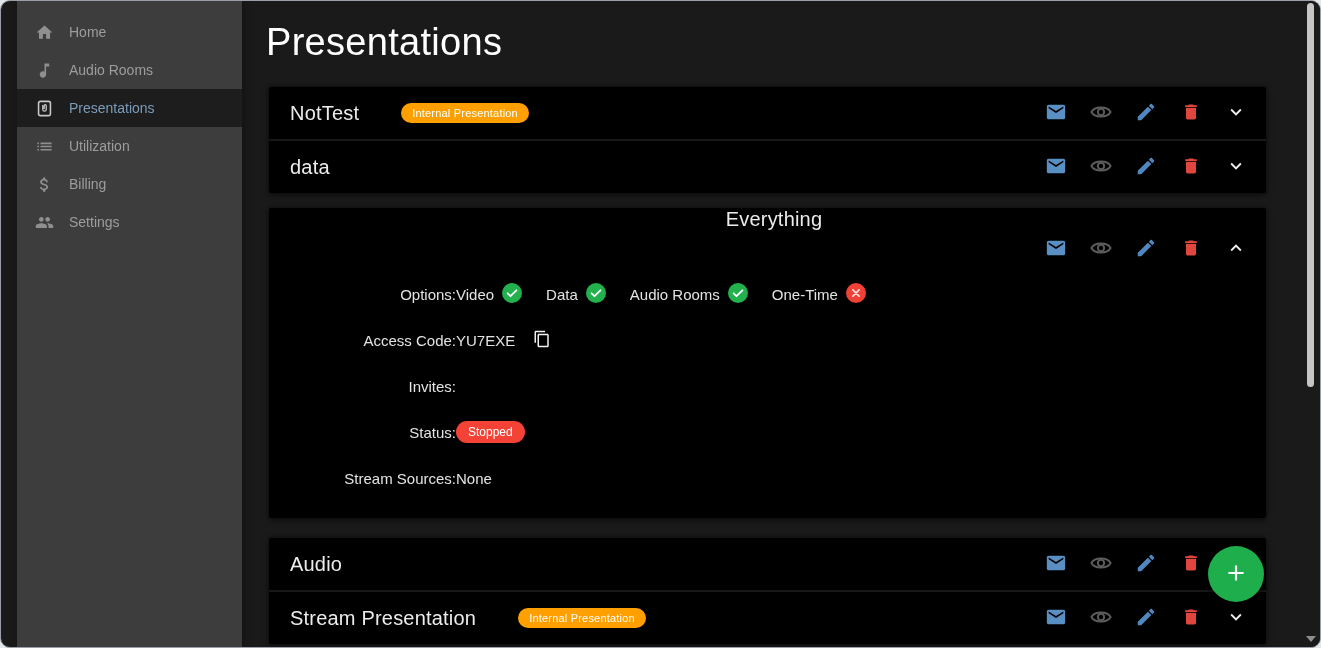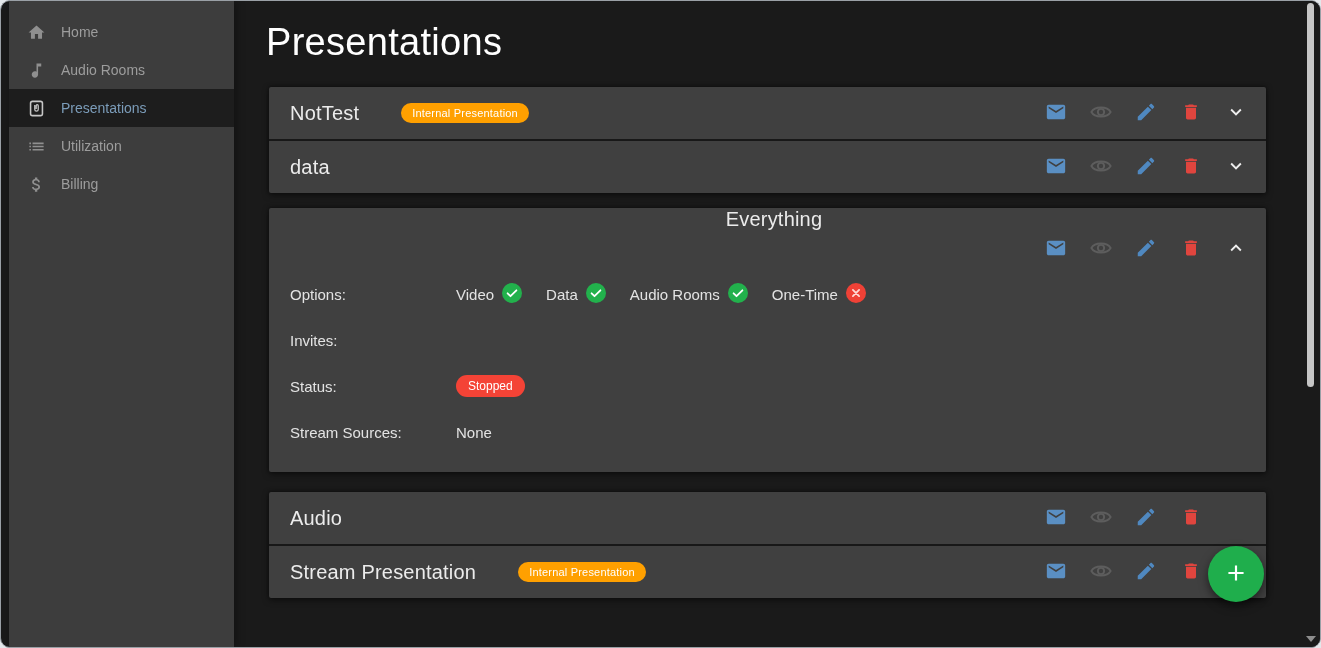--- a/index.html
+++ b/index.html
@@ -2,37 +2,37 @@
 <html><head>
 <meta charset="utf-8">
 <style>
   html,body { margin:0; padding:0; background:#e4e7ea; font-family:"Liberation Sans", sans-serif; }
   .window {
     position:relative; width:1321px; height:648px; box-sizing:border-box;
     background:#1a1a1a; border:1px solid #9aa0a6; border-radius:10px; overflow:hidden;
   }
   
   .sidebar {
-    position:absolute; left:8px; top:0; bottom:0; width:225px;
+    position:absolute; left:16px; top:0; bottom:0; width:225px;
     background:#3d3d3d; padding-top:12px; z-index:3;
     box-shadow:2px 0 8px rgba(0,0,0,.35);
   }
   .side-item {
     height:38px; display:flex; align-items:center; gap:15px;
     padding:0 10px 0 17px; color:#9d9d9d; font-size:14px; cursor:pointer;
   }
   .side-item .sicon { width:20px; height:20px; display:flex; align-items:center; justify-content:center; color:#8f8f8f; flex:none; }
   .side-item .sicon svg { width:19px; height:19px; fill:currentColor; }
   .side-item.selected { background:#1d1d1d; color:#7b9cb9; }
   .side-item.selected .sicon { color:#c7c7c7; }
   
   .main { position:absolute; left:225px; top:0; right:0; bottom:0; background:#1a1a1a; overflow:hidden; }
   h1.page-title { margin:14px 0 18px 40px; font-size:38px; line-height:54px; font-weight:500; color:#ffffff; letter-spacing:.3px; }
   .cards { margin-left:43px; width:997px; }
-  .card { background:#404040; border-radius:2px; box-shadow:0 2px 6px rgba(0,0,0,.55), 0 -1px 3px rgba(0,0,0,.3); }
+  .card { background:#000000; border-radius:2px; box-shadow:0 2px 6px rgba(0,0,0,.55), 0 -1px 3px rgba(0,0,0,.3);text-align:right; }
   .card.group1 { margin-bottom:15px; }
   .card.expanded-card { margin-bottom:20px; }
   .prow { height:52px; display:flex; align-items:center; padding:0 8px 0 21px; }
   .prow + .prow { border-top:2px solid #181818; }
   .prow-title { font-size:20px; color:#ececec; font-weight:400; letter-spacing:.2px; }
   .exp-head { height:56px;flex-direction:column; }
   .badge {
     margin-left:42px; background:#ffa000; color:#ffffff; font-size:11px;
     padding:4px 11px; border-radius:11px; letter-spacing:.2px; white-space:nowrap;
   }
@@ -108,20 +108,28 @@
       <span>Utilization</span>
     </div>
     <div class="side-item">
       <span class="sicon">
         <svg viewBox="0 0 24 24">
             <path d="M11.8 10.9c-2.27-.59-3-1.2-3-2.15 0-1.09 1.01-1.85 2.7-1.85 1.78 0 2.44.85 2.5 2.1h2.21c-.07-1.72-1.12-3.3-3.21-3.81V3h-3v2.16c-1.94.42-3.5 1.68-3.5 3.61 0 2.31 1.91 3.46 4.7 4.13 2.5.6 3 1.48 3 2.41 0 .69-.49 1.79-2.7 1.79-2.06 0-2.87-.92-2.98-2.1h-2.2c.12 2.19 1.76 3.42 3.68 3.83V21h3v-2.15c1.95-.37 3.5-1.5 3.5-3.55 0-2.84-2.43-3.81-4.7-4.4z"></path>
           </svg>
       </span>
       <span>Billing</span>
     </div>
+    <div class="side-item">
+      <span class="sicon">
+        <svg viewBox="0 0 24 24">
+            <path d="M16 11c1.66 0 2.99-1.34 2.99-3S17.66 5 16 5s-3 1.34-3 3 1.34 3 3 3zm-8 0c1.66 0 2.99-1.34 2.99-3S9.66 5 8 5 5 6.34 5 8s1.34 3 3 3zm0 2c-2.33 0-7 1.17-7 3.5V19h14v-2.5c0-2.33-4.67-3.5-7-3.5zm8 0c-.29 0-.62.02-.97.05 1.16.84 1.97 1.97 1.97 3.45V19h6v-2.5c0-2.33-4.67-3.5-7-3.5z"></path>
+          </svg>
+      </span>
+      <span>Settings</span>
+    </div>
   </nav>
 
   <main class="main">
     <h1 class="page-title">Presentations</h1>
 
     <div class="cards">
 
       <section class="card group1">
         <div class="prow">
           <span class="prow-title">NotTest</span>
@@ -248,20 +256,31 @@
               <span class="opt">
                 <span class="opt-label">One-Time</span>
                 <span><svg viewBox="0 0 20 20">
                       <circle cx="10" cy="10" r="10" fill="#ef4136"></circle>
                       <path d="M6.9 6.9l6.2 6.2M13.1 6.9l-6.2 6.2" stroke="#ffd9d6" stroke-width="1.8" stroke-linecap="round"></path>
                     </svg></span>
               </span>
             </span>
           </div>
           <div class="drow">
+            <span class="dlabel">Access Code:</span>
+            <span class="dvalue">
+              <span>YU7EXE</span>
+              <button class="copy-btn">
+                  <span><svg viewBox="0 0 24 24">
+                      <path d="M16 1H4c-1.1 0-2 .9-2 2v14h2V3h12V1zm3 4H8c-1.1 0-2 .9-2 2v14c0 1.1.9 2 2 2h11c1.1 0 2-.9 2-2V7c0-1.1-.9-2-2-2zm0 16H8V7h11v14z"></path>
+                    </svg></span>
+                </button>
+            </span>
+          </div>
+          <div class="drow">
             <span class="dlabel">Invites:</span>
           </div>
           <div class="drow">
             <span class="dlabel">Status:</span>
             <span class="dvalue">
                 <span class="status-pill">Stopped</span>
               </span>
           </div>
           <div class="drow">
             <span class="dlabel">Stream Sources:</span>

